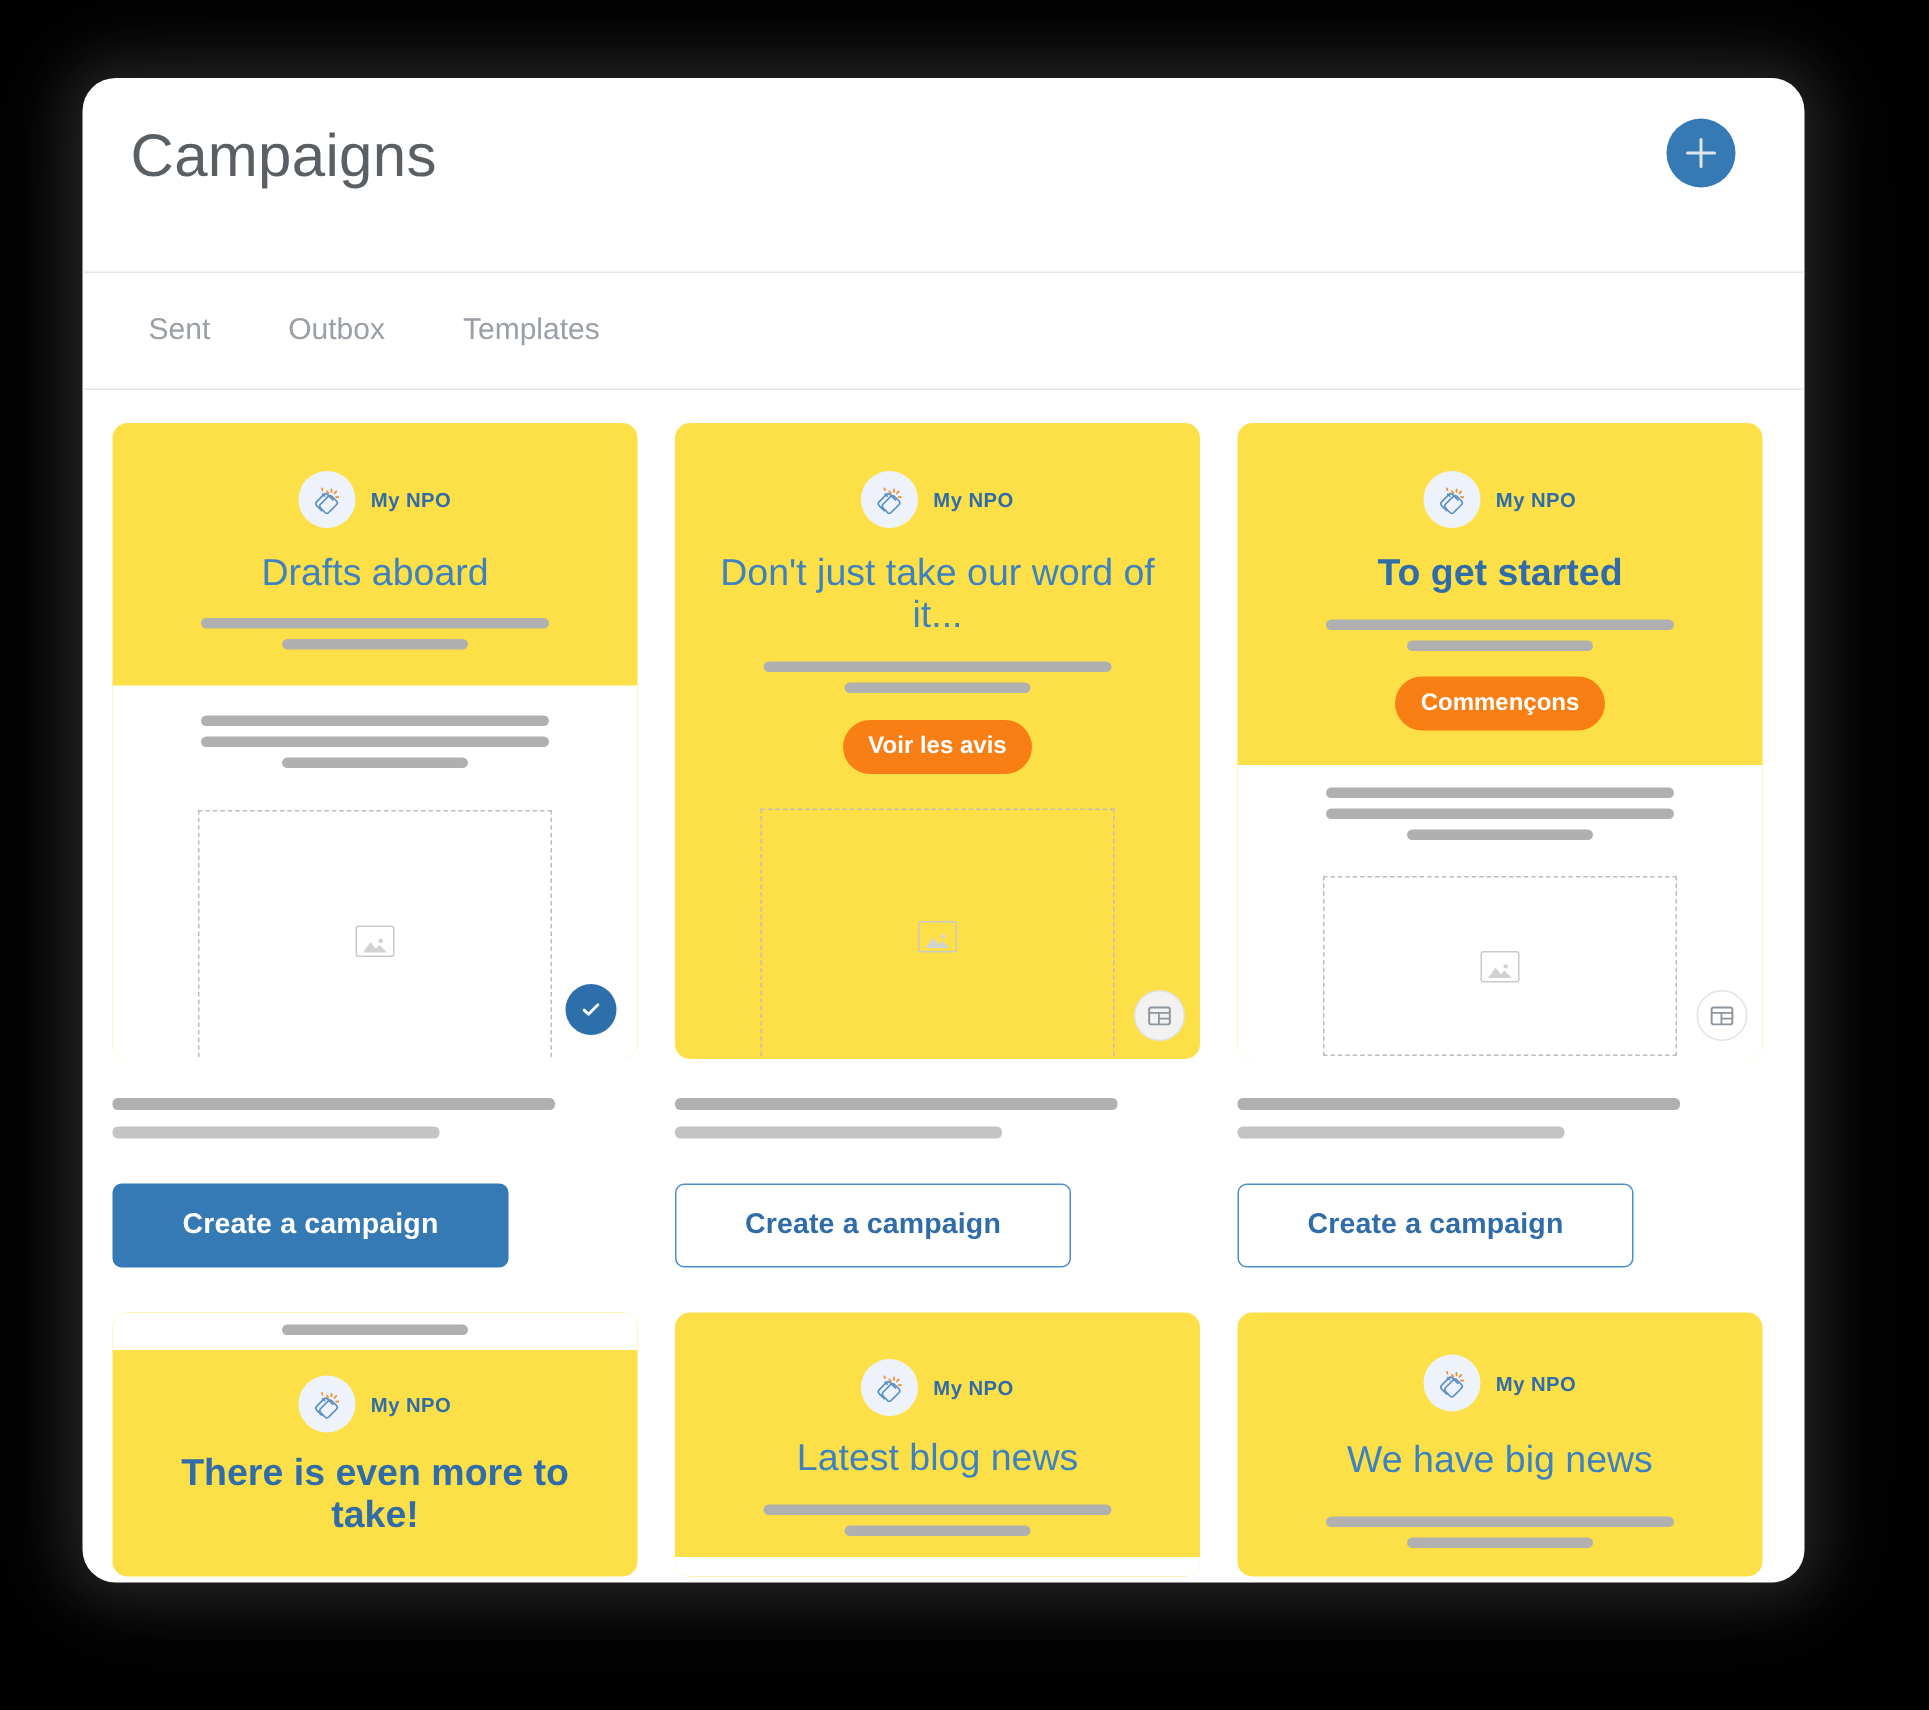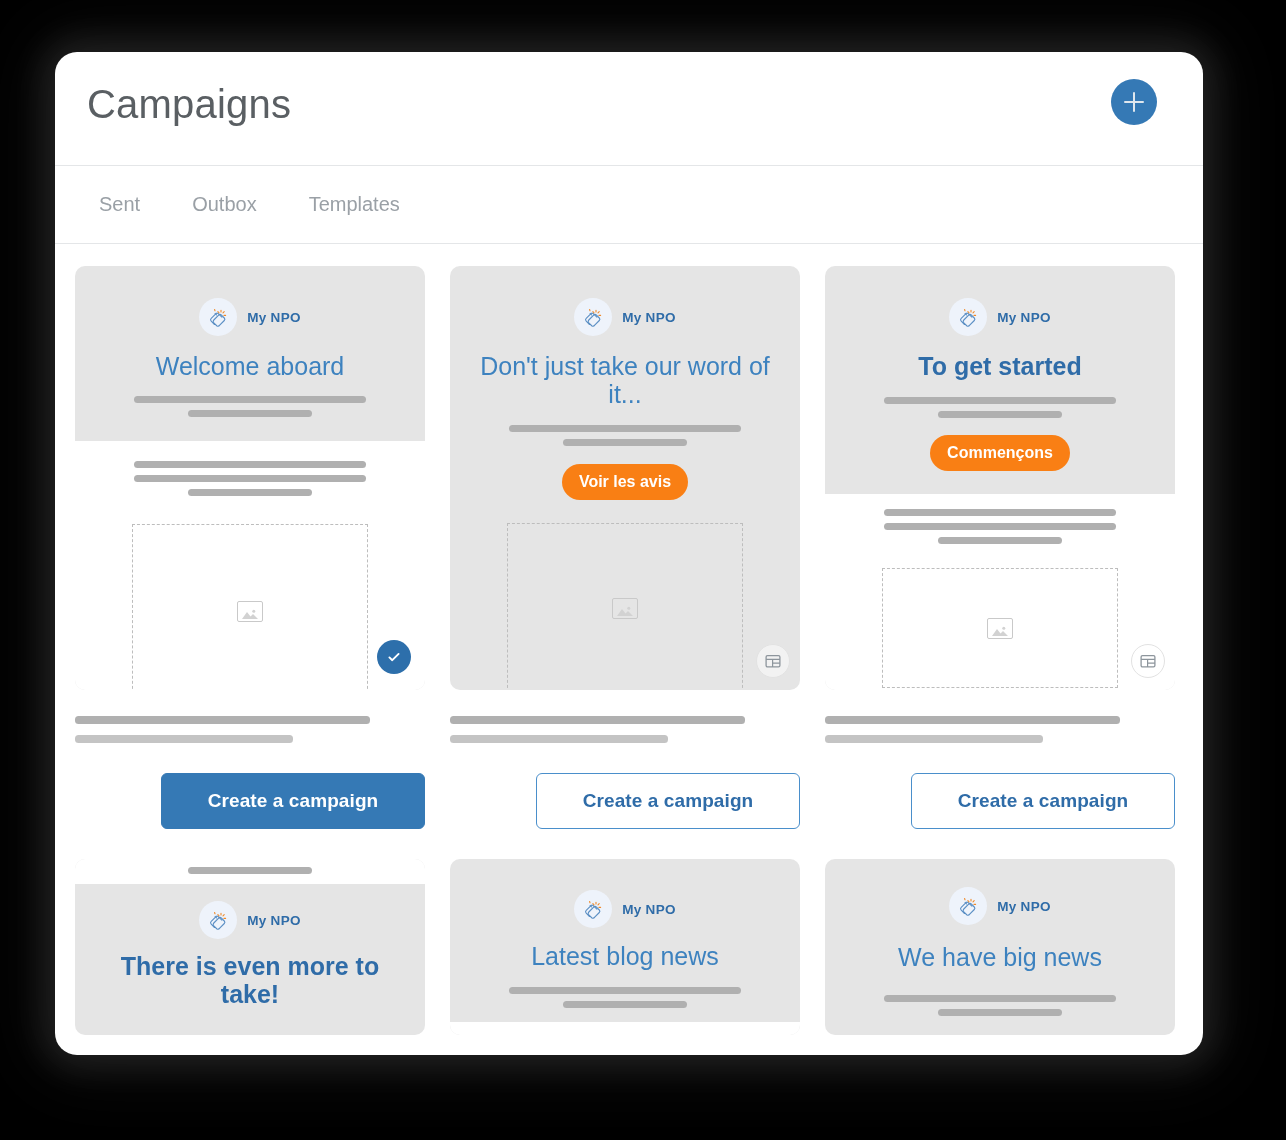--- a/index.html
+++ b/index.html
@@ -18,21 +18,21 @@
     background: #ffffff;
     border-radius: 22px;
     box-shadow: 0 0 34px 14px rgba(255,255,255,0.10),
                 0 0 70px 28px rgba(255,255,255,0.04);
     overflow: hidden;
   }
 
   
   #header {
     position: relative;
-    height: 114px;
+    height: 130px;
     border-bottom: 1px solid #e4e6e8;
     text-decoration: underline;
   }
   #page-title {
     position: absolute;
     left: 32px; top: 30px;
     font-size: 40px;
     font-weight: 400;
     color: #5a5f63;
     letter-spacing: 0.2px;
@@ -99,21 +99,21 @@
     gap: 25px;
     padding: 0 2px;
   }
   .grid-col { width: 350px; }
 
   
   .tpl-card {
     position: relative;
     width: 350px;
     height: 424px;
-    background: #e5e5e5;
+    background: #fde047;
     border-radius: 10px;
     overflow: hidden;
   }
   .tpl-card.short { height: 176px; }
   .tpl-card .white-zone {
     position: absolute;
     left: 0; right: 0;
     background: #ffffff;
   }
 
@@ -196,21 +196,21 @@
   .badge.layout { background: #f2f2f2; border: 1px solid #e2e2e2; }
 
   
   .desc-bars {
     padding-top: 26px;
     display: flex; flex-direction: column; gap: 11px;
   }
   .desc-bars .bar { height: 8px; }
 
   
-  .cta-wrap { padding-top: 30px; display: flex; justify-content: flex-end; }
+  .cta-wrap { padding-top: 30px; display: flex; justify-content: flex-start; }
   .cta {
     font-size: 19px;
     font-weight: bold;
     border-radius: 6px;
     padding: 16px 0;
     width: 264px;
     text-align: center;
     cursor: pointer;
     font-family: "Liberation Sans", sans-serif;
     letter-spacing: 0.1px;
@@ -252,21 +252,21 @@
                 <svg width="24" height="24" viewBox="0 0 24 24" fill="none">
                   <path d="M8.5 19.5 L5.2 16.2 a2 2 0 0 1 0-2.8 l4.8-4.8 a1.6 1.6 0 0 1 2.3 0 l3.6 3.6" stroke="#5b8fc4" stroke-width="1.1" stroke-linecap="round" stroke-linejoin="round"></path>
                   <path d="M11 21 L7.8 17.8 a2 2 0 0 1 0-2.8 l5.1-5.1 a1.6 1.6 0 0 1 2.3 0 l3.1 3.1 a1.8 1.8 0 0 1 0 2.5 l-4.6 4.6 a2.2 2.2 0 0 1-2.7 .9z" stroke="#5b8fc4" stroke-width="1.1" stroke-linejoin="round"></path>
                   <path d="M10.5 9.8 l-1.4-1.4" stroke="#5b8fc4" stroke-width="1.1" stroke-linecap="round"></path>
                   <path d="M15 5.2 v1.8 M18.2 6.6 l-1.2 1.3 M11.9 6.5 l1.1 1.3" stroke="#f08a2a" stroke-width="1.1" stroke-linecap="round"></path>
                   <path d="M19.6 10.4 h-1.6 M8.6 4.5 l.4 1.3" stroke="#f08a2a" stroke-width="1.1" stroke-linecap="round"></path>
                 </svg>
               </span>
               <span class="brand-name">My NPO</span>
             </div>
-            <div class="tpl-headline">Welcome aboard</div>
+            <div class="tpl-headline">Drafts aboard</div>
             <div class="bars" style="padding-top:16px;">
               <div class="bar" style="width:232px;"></div>
               <div class="bar" style="width:124px;"></div>
             </div>
             <div class="bars" style="padding-top:44px;">
               <div class="bar" style="width:232px;"></div>
               <div class="bar" style="width:232px;"></div>
               <div class="bar" style="width:124px;"></div>
             </div>
             <div class="img-ph" style="width:236px;height:175px;margin-top:28px;">

